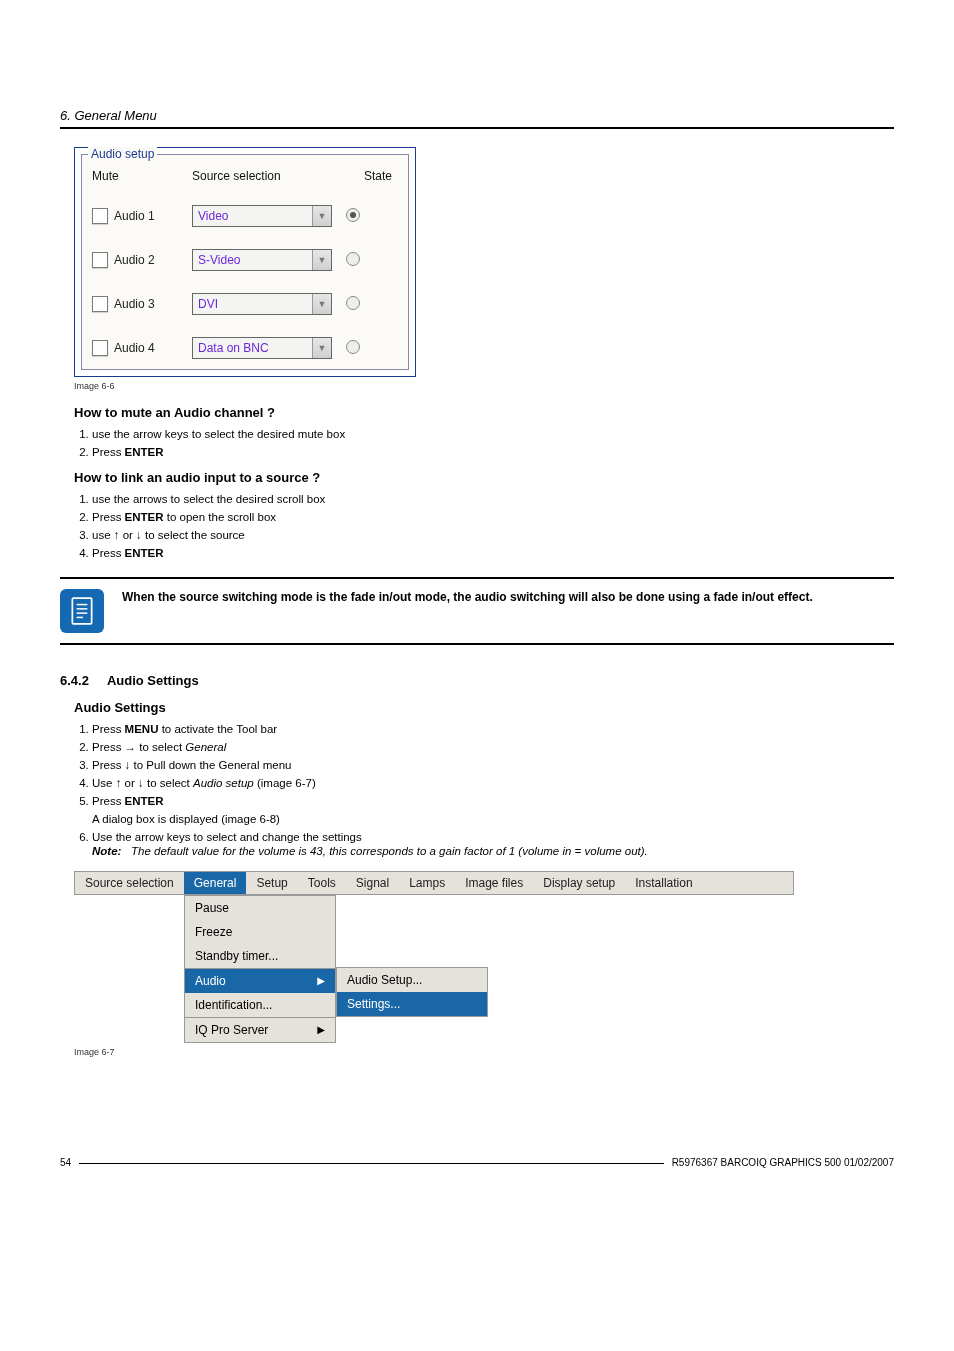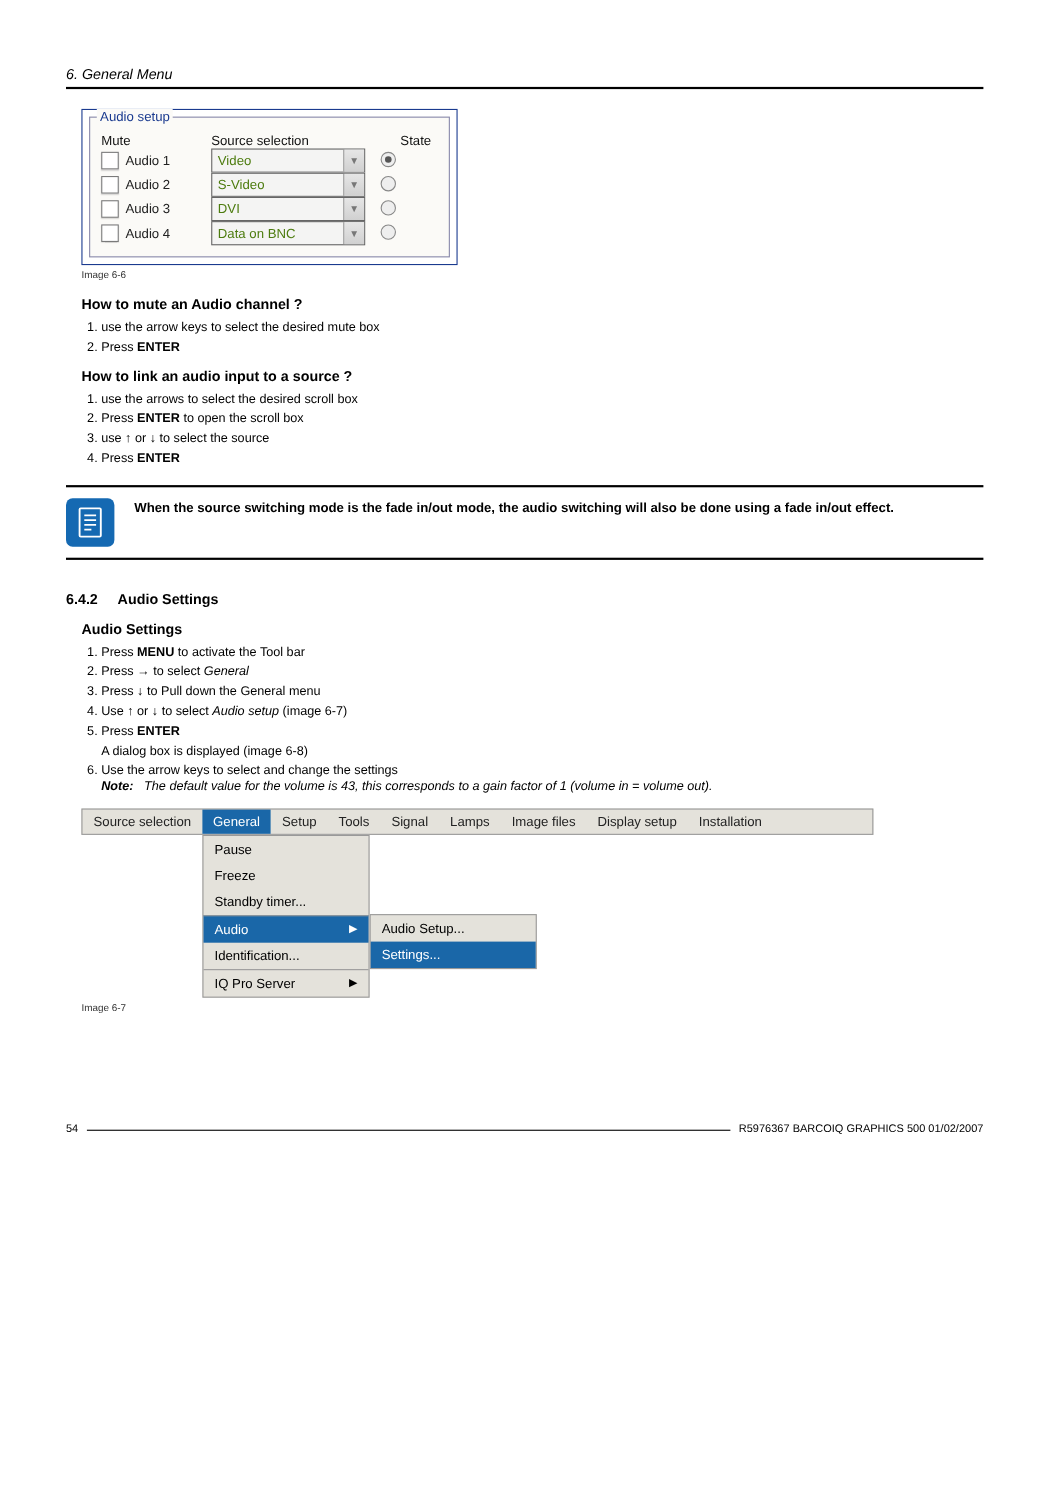--- a/index.html
+++ b/index.html
@@ -9,20 +9,21 @@
     background: #fff;
     margin: 0;
     padding: 60px 60px 30px 60px;
     width: 954px;
     box-sizing: border-box;
   }
   .section-header {
     font-style: italic;
     font-size: 13px;
     margin-bottom: 4px;
+    margin-top: 48px;
   }
   hr.thick {
     border: none;
     border-top: 2px solid #000;
     margin: 4px 0 18px 0;
   }
 
   
   .dialog {
     border: 1px solid #1a3a8f;
@@ -42,21 +43,21 @@
     left: 6px;
     background: #fbfaf7;
     color: #1a3a8f;
     padding: 0 3px;
     font-size: 12px;
     display: inline-block;
   }
   .setup-grid {
     display: grid;
     grid-template-columns: 100px 140px 60px;
-    row-gap: 0;
+    row-gap: 22px;
     align-items: center;
     padding: 0 10px 10px 10px;
     font-family: Arial, sans-serif;
     font-size: 12px;
     color: #222;
   }
   .hdr {
     font-size: 12px;
     color: #111;
   }
@@ -76,21 +77,21 @@
   .combo {
     display: flex;
     border: 1px solid #666;
     height: 20px;
     background: #f4f4f3;
     align-items: center;
   }
   .combo span {
     flex: 1;
     padding: 0 5px;
-    color: #4d7c0f;
+    color: #6d28d9;
     font-size: 12px;
   }
   .combo .arrow {
     width: 18px;
     height: 100%;
     background: linear-gradient(#e6e6e6,#d0d0d0);
     border-left: 1px solid #999;
     display: flex;
     align-items: center;
     justify-content: center;

